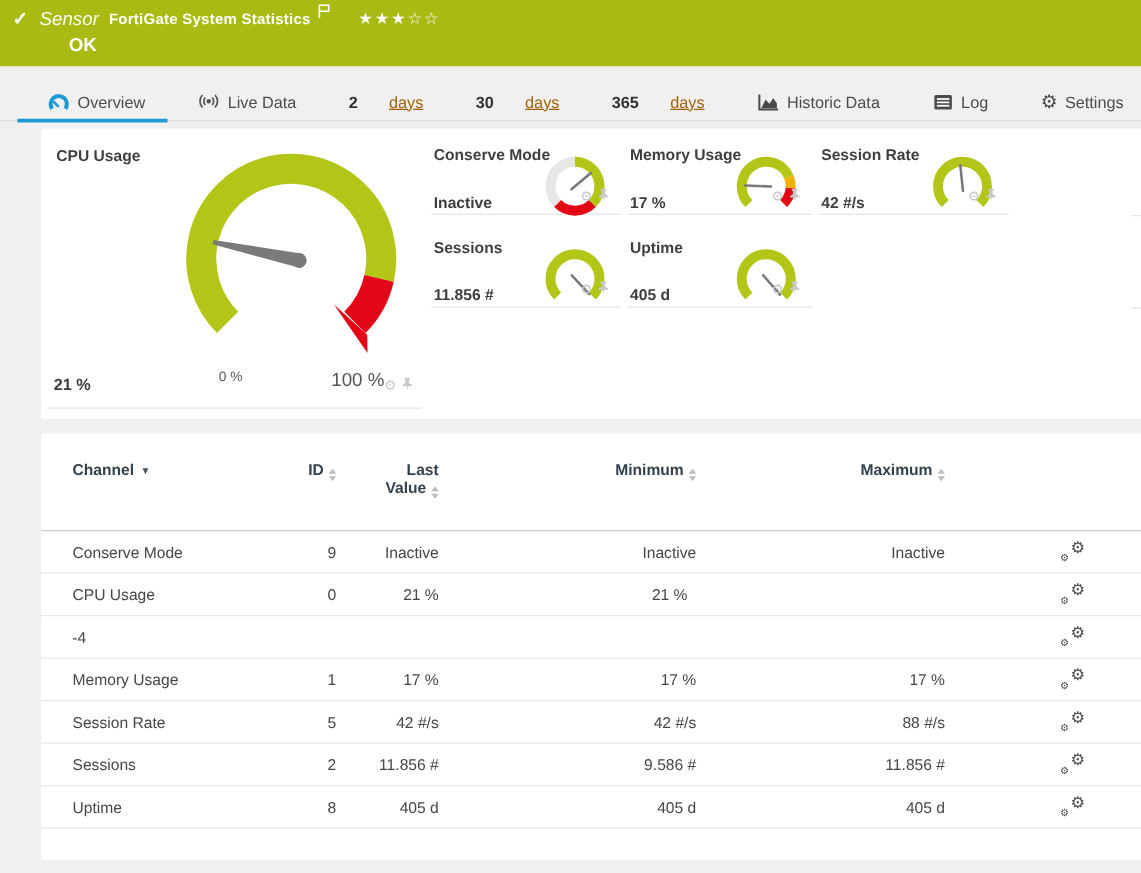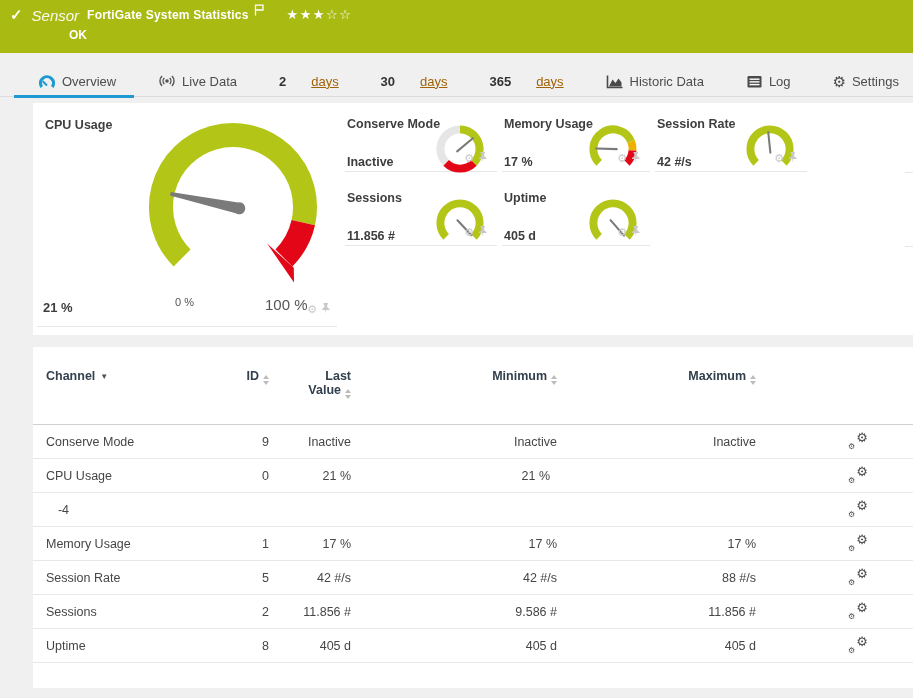--- a/index.html
+++ b/index.html
@@ -7,21 +7,21 @@
     font-family:"Liberation Sans", sans-serif; position:relative; }
 
   
   .topbar { position:absolute; left:0; top:0; width:913px; height:53px; background:#a9ba12; color:#fff; }
   .title-line { position:absolute; left:10px; top:6px; display:flex; align-items:center; }
   .check-icon { font-size:15px; font-weight:bold; margin-right:9px; }
   .sensor-word { font-style:italic; font-size:15px; color:rgba(255,255,255,.93); margin-right:8px; }
   .sensor-title { font-size:12px; font-weight:bold; letter-spacing:.2px; }
   .flag-icon { margin:-8px 0 0 5px; }
   .stars { margin-left:22px; font-size:13px; letter-spacing:1.5px; margin-top:-2px; }
-  .status-ok { position:absolute; left:69px; top:28px; font-size:12px; font-weight:bold; }
+  .status-ok { position:absolute; left:55px; top:28px; font-size:15px; font-weight:bold; }
 
   
   .tabs { position:absolute; left:0; top:66px; width:913px; height:31px;
     display:flex; align-items:center; justify-content:space-between;
     padding:0 6px 0 30px; border-bottom:1px solid #dcdcdc; }
   .tab { position:relative; height:31px; display:flex; align-items:center; gap:6px;
     font-size:13px; color:#4c4c4c; cursor:pointer; padding:0 8px; }
   .tab b { color:#333; }
   .tab .unit { color:#a16207; margin-left:19px;text-decoration:underline; }
   .tab.active::after { content:""; position:absolute; left:-16px; right:-10px; bottom:-1px;
@@ -50,21 +50,21 @@
   .mini-gauge { position:absolute; top:4px; right:9px; z-index:2; }
   .mini-value { position:absolute; left:2px; bottom:2px; font-size:12.5px; font-weight:bold; color:#3d3d3d; }
   .mini .cell-tools { right:9px; bottom:4px; }
   .stub { position:absolute; left:872px; width:8px; border-top:1px solid #e6e6e6; }
 
   
   .thead { display:flex; align-items:flex-start; padding-top:22px; height:78px;
     border-bottom:1px solid #cfcfcf; font-size:12.5px; font-weight:bold; color:#33414e; }
   .trow { display:flex; align-items:center; height:34px; border-bottom:1px solid #e8e8e8;
     font-size:12.5px; color:#464646; }
-  .c1 { width:200px; padding-left:13px; text-align:left; }
+  .c1 { width:200px; padding-left:25px; text-align:left; }
   .c2 { width:36px; text-align:right; }
   .c3 { width:82px; text-align:right; }
   .c4 { width:206px; text-align:right; }
   .c5 { width:199px; text-align:right; }
   .c6 { flex:1; display:flex; justify-content:flex-end; padding-right:45px; }
   .hdr-cell { cursor:pointer; }
   .sort-desc { font-size:8px; color:#46525e; margin-left:5px; vertical-align:1px; }
   .carets { display:inline-flex; flex-direction:column; gap:2px; margin-left:4px; vertical-align:1px; }
   .carets i { width:0; height:0; border-left:3.5px solid transparent; border-right:3.5px solid transparent; }
   .carets .up { border-bottom:4px solid #bcbcbc; }

